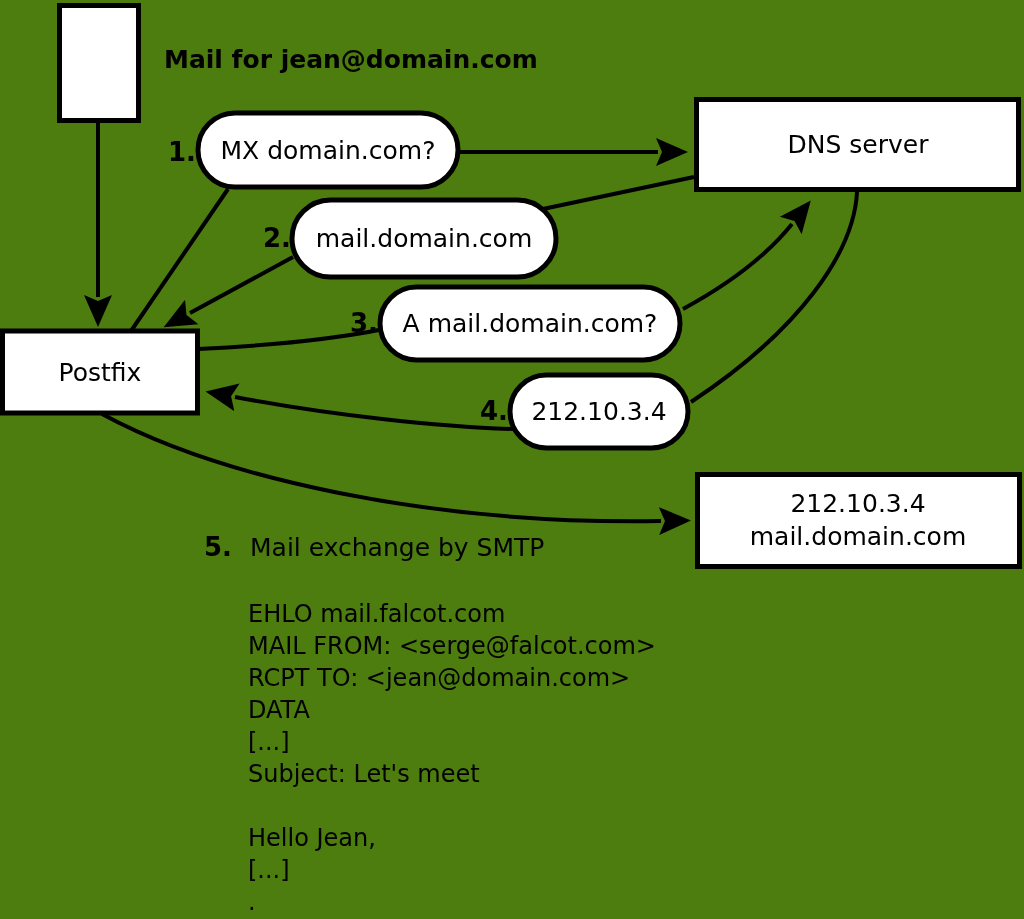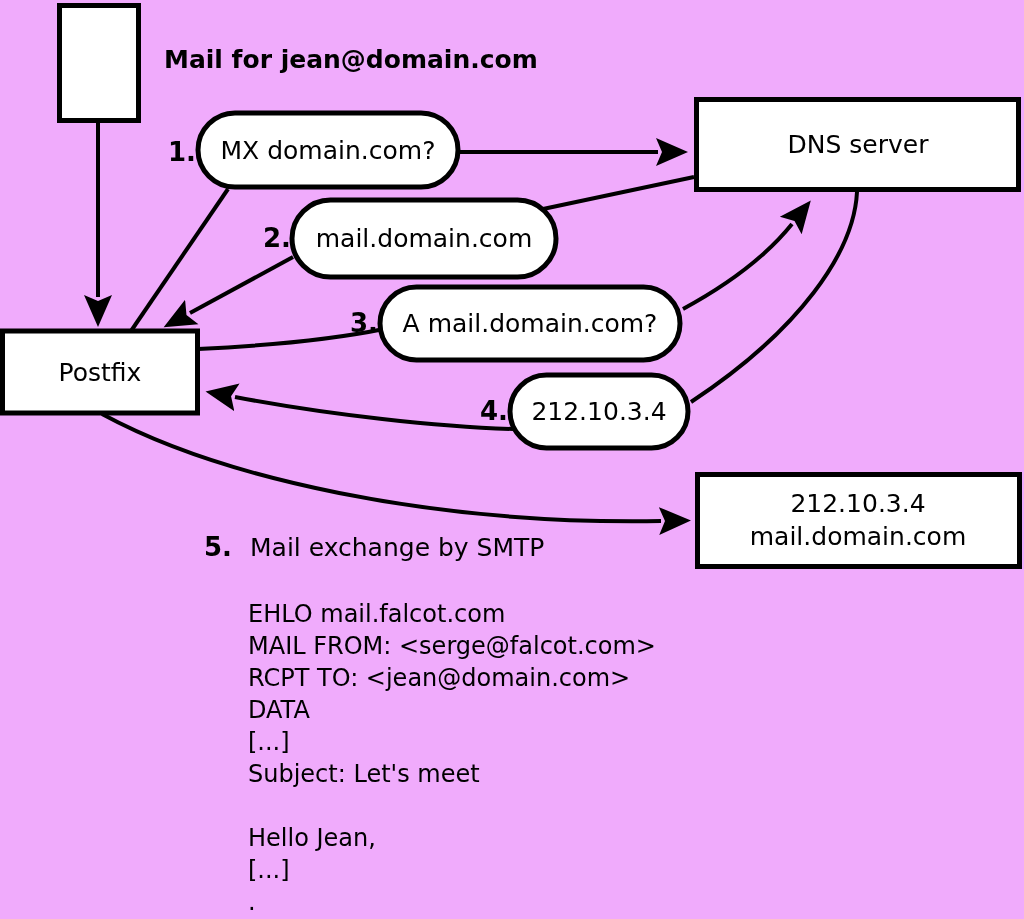--- a/index.html
+++ b/index.html
@@ -4,21 +4,21 @@
 <style>
   html, body {
     margin: 0;
     padding: 0;
     background: #ffffff;
   }
   .stage {
     position: relative;
     width: 1024px;
     height: 919px;
-    background: #f0abfc;
+    background: #4d7c0f;
     overflow: hidden;
   }
   svg text {
     font-family: "DejaVu Sans", "Liberation Sans", sans-serif;
     fill: #000000;
   }
   .node-box {
     fill: #ffffff;
     stroke: #000000;
     stroke-width: 5;

